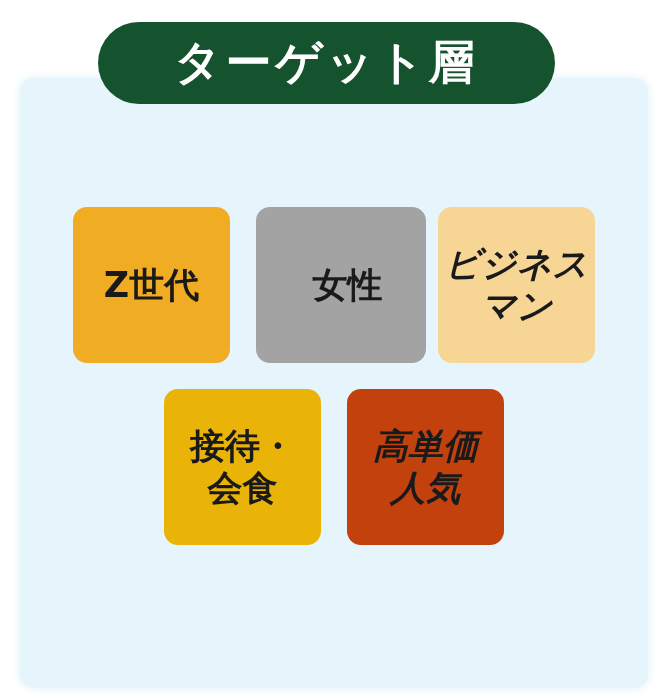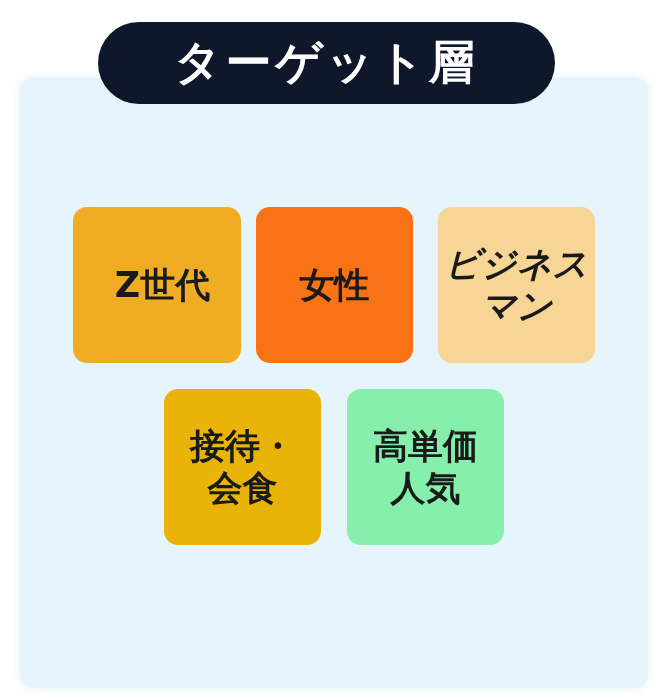--- a/index.html
+++ b/index.html
@@ -23,21 +23,21 @@
       background: #E5F5FB;
       border-radius: 14px;
       box-shadow: 0 0 6px 2px rgba(229,245,251,0.9);
     }
     .title-pill {
       position: absolute;
       left: 98px;
       top: 22px;
       width: 457px;
       height: 82px;
-      background: #0f172a;
+      background: #14532d;
       border-radius: 41px;
       display: flex;
       align-items: center;
       justify-content: center;
       z-index: 2;
     }
     .title-pill span {
       color: #ffffff;
       font-size: 46px;
       font-weight: bold;
@@ -64,30 +64,30 @@
   </style>
 </head>
 <body>
 
 <div class="panel"></div>
 
 <div class="title-pill">
   <span>ターゲット層</span>
 </div>
 
-<div class="tile" style="left:73px; top:207px; background:#F0AD24;padding-left:11px;">
+<div class="tile" style="left:73px; top:207px; background:#F0AD24;">
   <span>Z世代</span>
 </div>
-<div class="tile" style="left:256px; top:207px; background:#f97316;">
+<div class="tile" style="left:256px; top:207px; background:#a3a3a3;padding-left:13px;">
   <span>女性</span>
 </div>
 <div class="tile" style="left:438px; top:207px; background:#F7D595;font-style:italic;">
   <span>ビジネス
 マン</span>
 </div>
 <div class="tile" style="left:164px; top:389px; background:#eab308;">
   <span>接待・
 会食</span>
 </div>
-<div class="tile" style="left:347px; top:389px; background:#86efac;">
+<div class="tile" style="left:347px; top:389px; background:#c2410c;font-style:italic;">
   <span>高単価
 人気</span>
 </div>
 
 </body></html>

